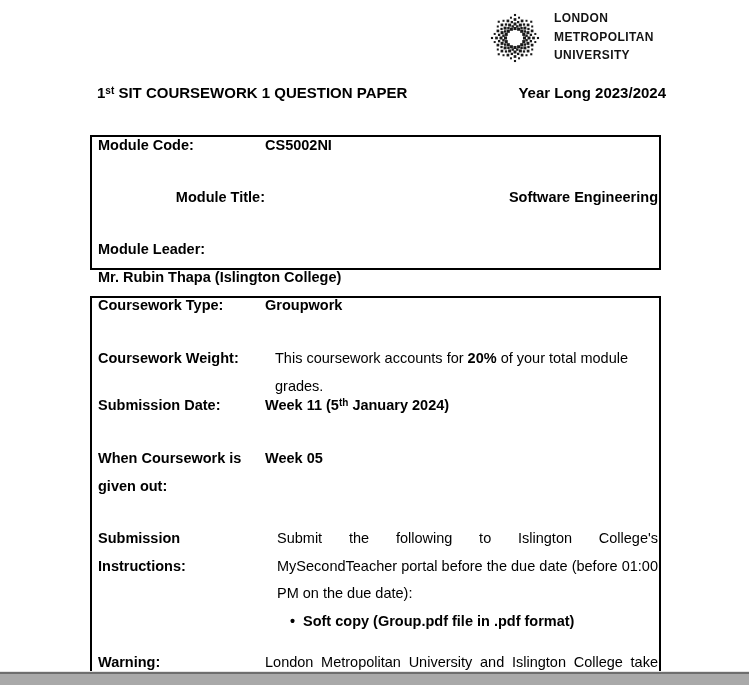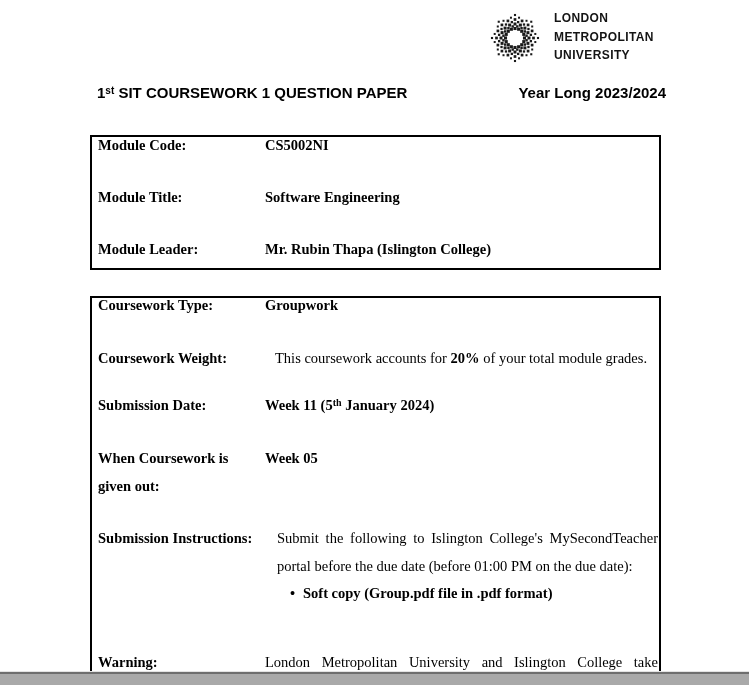--- a/index.html
+++ b/index.html
@@ -16,29 +16,29 @@
              letter-spacing:0.4px;color:#141414;margin-top:-1px;white-space:nowrap;}
   
   .header{position:absolute;left:97px;top:84px;width:569px;display:flex;
           justify-content:space-between;font-weight:bold;font-size:15px;line-height:17px;}
   .sup{font-size:10px;position:relative;top:-4.5px;font-weight:bold;}
   
   .box{position:absolute;left:90px;width:567px;border:2px solid #000;background:#fff;}
   .mbox{top:135px;height:131px;}
   .cbox{top:296px;height:420px;}
   .row{position:absolute;left:6px;width:558px;display:flex;
-       font-size:14.5px;line-height:27.5px;font-family:Liberation Serif, serif;}
+       font-size:14.5px;line-height:27.5px;}
   .row .label{width:167px;flex:none;font-weight:bold;}
   .row .value{width:393px;flex:none;}
   .bold{font-weight:bold;}
   .just{text-align:justify;margin-left:12px;}
   .just-last{text-align:justify;text-align-last:justify;}
   .mbox .row:nth-of-type(1){top:-5px;}
-  .mbox .row:nth-of-type(2){top:47px;}
-  .mbox .row:nth-of-type(3){top:99px;}
+  .mbox .row:nth-of-type(2){top:47px;text-align:right;}
+  .mbox .row:nth-of-type(3){top:99px;flex-direction:column;}
   .cbox .row:nth-of-type(1){top:-6px;}
   .cbox .row:nth-of-type(2){top:47px;gap:10px;}
   .cbox .row:nth-of-type(3){top:94px;}
   .cbox .row:nth-of-type(4){top:147px;}
   .cbox .row:nth-of-type(5){top:227px;}
   .cbox .row:nth-of-type(6){top:351px;}
   .bullet-line{display:flex;margin-left:25px;font-weight:bold;}
   .bullet-dot{width:13px;flex:none;}
   
   .bottom-bar{position:absolute;left:0;top:672px;width:749px;height:13px;

